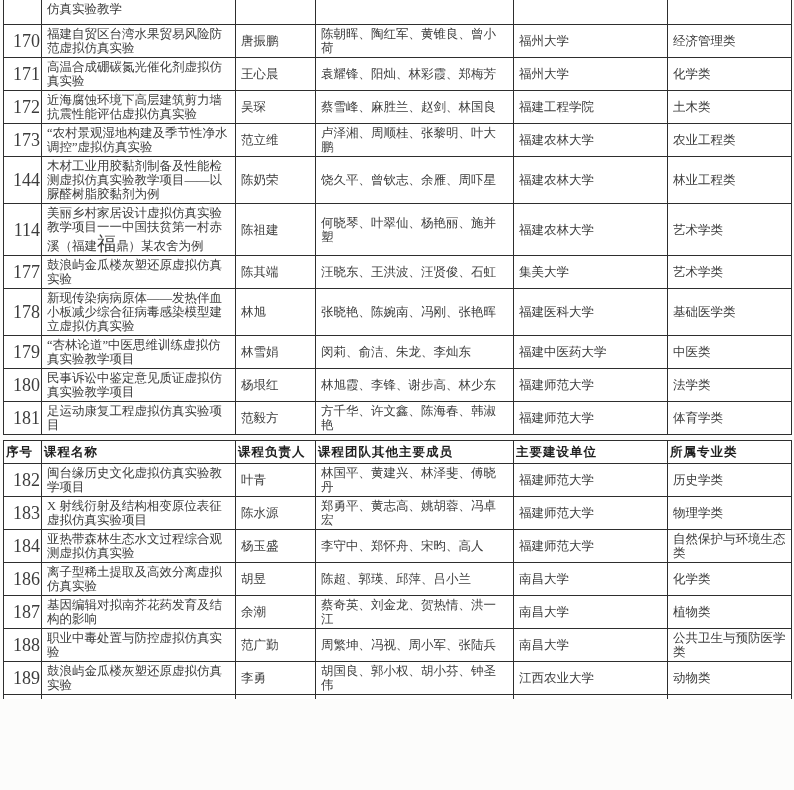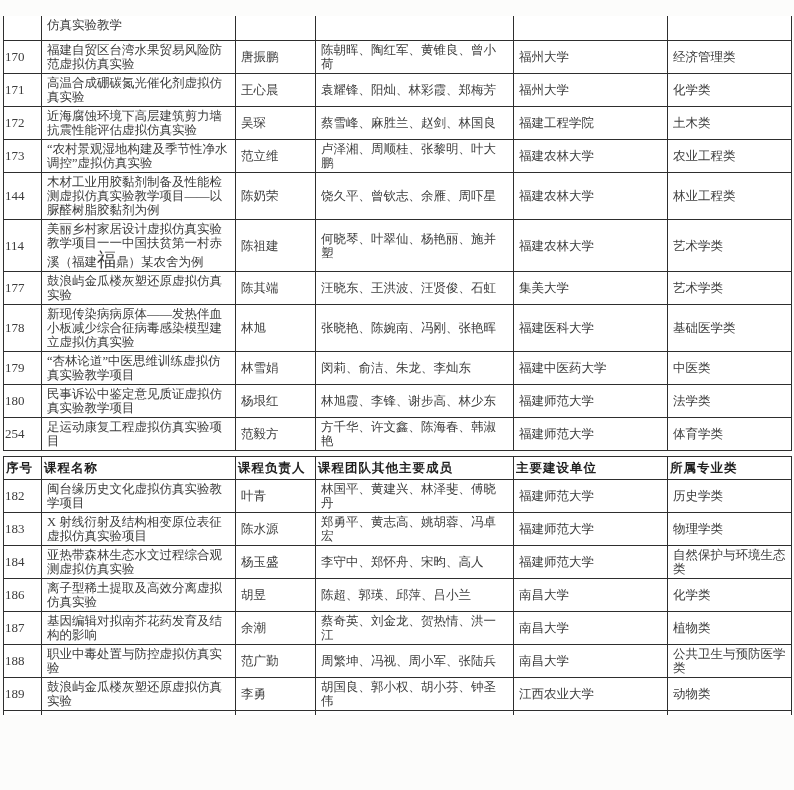--- a/index.html
+++ b/index.html
@@ -2,21 +2,21 @@
 <html><head>
 <meta charset="utf-8">
 <style>
   html,body{margin:0;padding:0;}
   body{
     width:794px;height:790px;overflow:hidden;
     background:#fcfcfb;
     font-family:"Liberation Serif","DejaVu Serif",serif;
     color:#3c3c3c;
   }
-  .page{padding-left:3px;padding-top:16px;}
+  .page{padding-left:3px;padding-top:0;}
   table.tbl{
     border-collapse:collapse;
     table-layout:fixed;
     width:788px;
     background:#fff;
   }
   .tbl td,.tbl th{
     border:1px solid #2e2e2e;
     font-size:12.5px;
     line-height:14px;
@@ -25,21 +25,21 @@
     overflow:hidden;
     word-break:break-all;
   }
   .tbl th{
     font-weight:bold;
     text-align:left;
     color:#1f1f1f;
     padding:4px 2px;
     letter-spacing:1px;
   }
-  td.c-id{text-align:left;font-size:13px;padding:2px 1px;}
+  td.c-id{text-align:right;font-size:18px;padding:2px 1px;}
   td.c-name{}
   td.c-leader{}
   td.c-members{}
   td.c-unit{}
   td.c-category{}
   .big-char{font-size:19px;line-height:19px;font-weight:500;}
   .tbl-gap{height:5px;}
   tr.partial-top td{border-top:none;height:20px;vertical-align:top;}
   tr.partial-bottom td{border-bottom:none;height:4px;padding:0;line-height:4px;}
 </style>
@@ -140,21 +140,21 @@
         </tr>
         <tr>
           <td class="c-id">180</td>
           <td class="c-name">民事诉讼中鉴定意见质证虚拟仿真实验教学项目</td>
           <td class="c-leader">杨垠红</td>
           <td class="c-members">林旭霞、李锋、谢步高、林少东</td>
           <td class="c-unit">福建师范大学</td>
           <td class="c-category">法学类</td>
         </tr>
         <tr>
-          <td class="c-id">254</td>
+          <td class="c-id">181</td>
           <td class="c-name">足运动康复工程虚拟仿真实验项目</td>
           <td class="c-leader">范毅方</td>
           <td class="c-members">方千华、许文鑫、陈海春、韩淑艳</td>
           <td class="c-unit">福建师范大学</td>
           <td class="c-category">体育学类</td>
         </tr>
       </tbody>
   </table>
 
   <div class="tbl-gap"></div>

